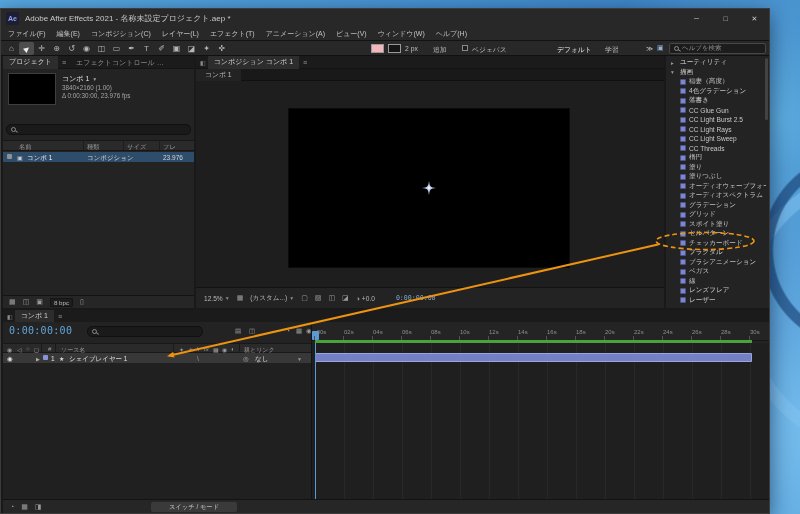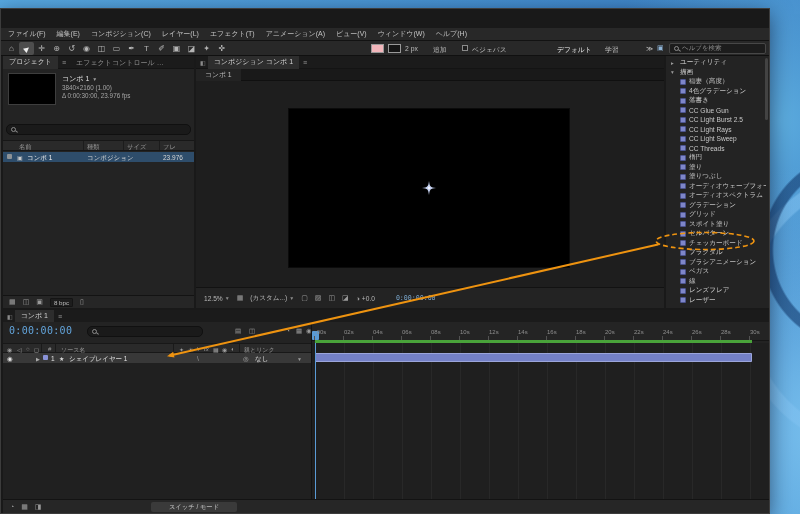--- a/index.html
+++ b/index.html
@@ -112,20 +112,29 @@
   .switch-mode-btn{position:absolute;left:148px;top:2px;width:86px;height:10px;background:#3a3a3a;border-radius:2px;font-size:6.3px;color:#c6c6c6;display:flex;align-items:center;justify-content:center;white-space:nowrap}
   
   .overlay{position:absolute;left:0;top:0;pointer-events:none;z-index:90}
 </style>
 </head>
 <body>
 
 <div class="screen" data-name="desktop">
   <div class="window" data-name="app-window">
 
+    <div class="titlebar" data-name="title-bar">
+      <div class="app-icon" data-name="app-icon">Ae</div>
+      <div class="title-text" data-name="window-title">Adobe After Effects 2021 - 名称未設定プロジェクト.aep *</div>
+      <div class="win-controls" data-name="window-controls">
+        <div class="win-btn" data-name="minimize-button">─</div>
+        <div class="win-btn" data-name="maximize-button">□</div>
+        <div class="win-btn" data-name="close-button">✕</div>
+      </div>
+    </div>
 
     <div class="menubar" data-name="menu-bar">
         <span class="menu-item" data-name="menu-item">ファイル(F)</span>
         <span class="menu-item" data-name="menu-item">編集(E)</span>
         <span class="menu-item" data-name="menu-item">コンポジション(C)</span>
         <span class="menu-item" data-name="menu-item">レイヤー(L)</span>
         <span class="menu-item" data-name="menu-item">エフェクト(T)</span>
         <span class="menu-item" data-name="menu-item">アニメーション(A)</span>
         <span class="menu-item" data-name="menu-item">ビュー(V)</span>
         <span class="menu-item" data-name="menu-item">ウィンドウ(W)</span>

